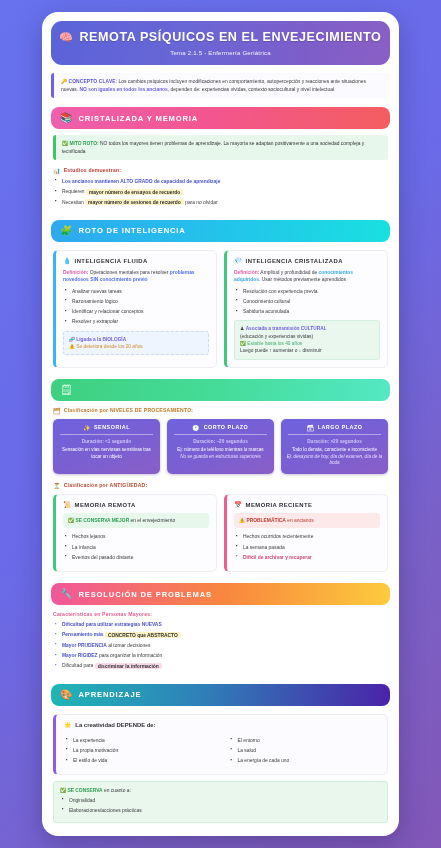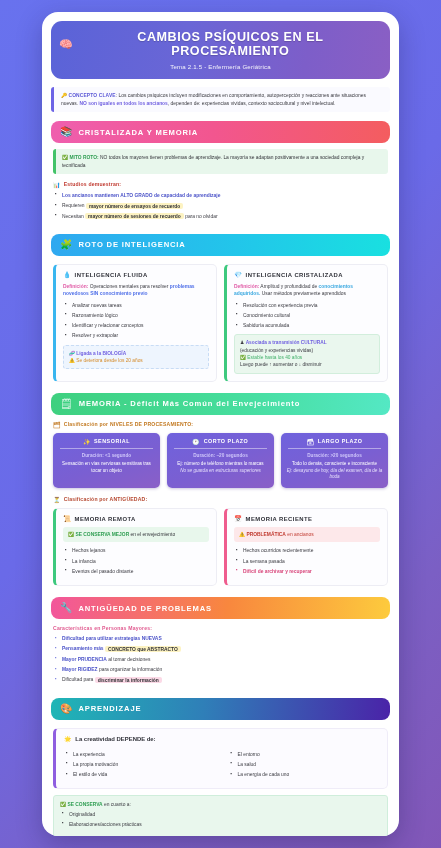--- a/index.html
+++ b/index.html
@@ -153,21 +153,21 @@
   .crea-note li { color:#3b3b42; }
 </style>
 </head>
 <body>
 
 <div class="page">
 
   <div class="title-banner">
     <div class="title-line">
       <span class="brain">🧠</span>
-      <h1>CAMBIOS PSÍQUICOS EN EL PROCESAMIENTO</h1>
+      <h1>REMOTA PSÍQUICOS EN EL ENVEJECIMIENTO</h1>
     </div>
     <div class="subtitle">Tema 2.1.5 - Enfermería Geriátrica</div>
   </div>
 
   <div class="concept">
     <span>🔑</span>
     <span class="kw">CONCEPTO CLAVE</span><span>: Los cambios psíquicos incluyen modificaciones en comportamiento, autopercepción y reacciones ante situaciones nuevas. </span><span class="hl">NO son iguales en todos los ancianos</span><span>, dependen de: experiencias vividas, contexto sociocultural y nivel intelectual.</span>
   </div>
 
   <div class="sec">
@@ -239,21 +239,20 @@
             <div>Luego puede ↑ aumentar o ↓ disminuir</div>
           </div>
         </div>
       </div>
     </div>
   </div>
 
   <div class="sec">
     <div class="sec-bar bar-green">
       <span class="ic">🗒</span>
-      <span class="tx">MEMORIA - Déficit Más Común del Envejecimiento</span>
     </div>
     <div class="sec-body">
       <div class="lbl" style="color:#c2781f;">
         <span class="ic">🗂</span>
         <span>Clasificación por NIVELES DE PROCESAMIENTO:</span>
       </div>
       <div class="row3">
         <div class="mcard">
           <div class="mcard-h">
               <span class="ic">✨</span>
@@ -318,21 +317,21 @@
             <li style="color:#d8457a;font-weight:bold;">Difícil de archivar y recuperar</li>
           </ul>
         </div>
       </div>
     </div>
   </div>
 
   <div class="sec">
     <div class="sec-bar bar-orange">
       <span class="ic">🔧</span>
-      <span class="tx">ANTIGÜEDAD DE PROBLEMAS</span>
+      <span class="tx">RESOLUCIÓN DE PROBLEMAS</span>
     </div>
     <div class="sec-body">
       <div class="r-lbl">Características en Personas Mayores:</div>
       <ul class="b r">
         <li><span>Dificultad para utilizar estrategias NUEVAS</span></li>
         <li><span>Pensamiento más </span><span class="mark mark-yellow">CONCRETO que ABSTRACTO</span></li>
         <li><span>Mayor PRUDENCIA</span><span class="n"> al tomar decisiones</span></li>
         <li><span>Mayor RIGIDEZ</span><span class="n"> para organizar la información</span></li>
         <li><span class="n">Dificultad para </span><span class="mark mark-pink">discriminar la información</span></li>
       </ul>

